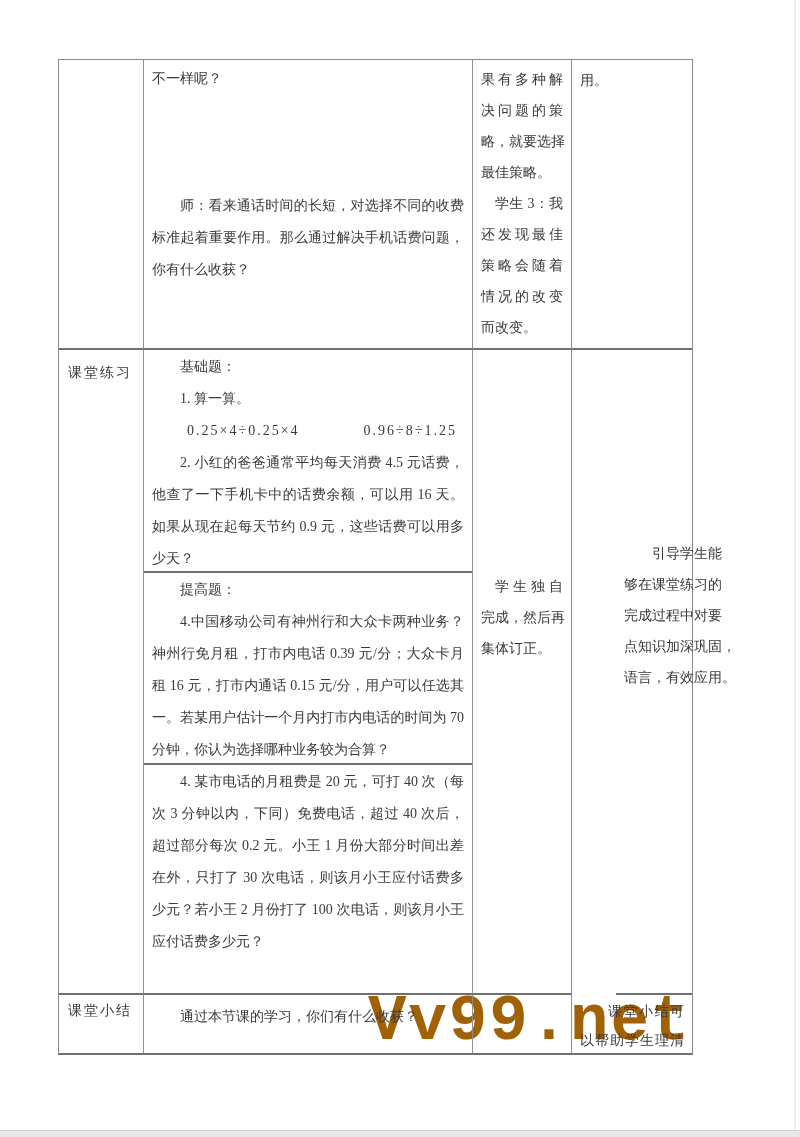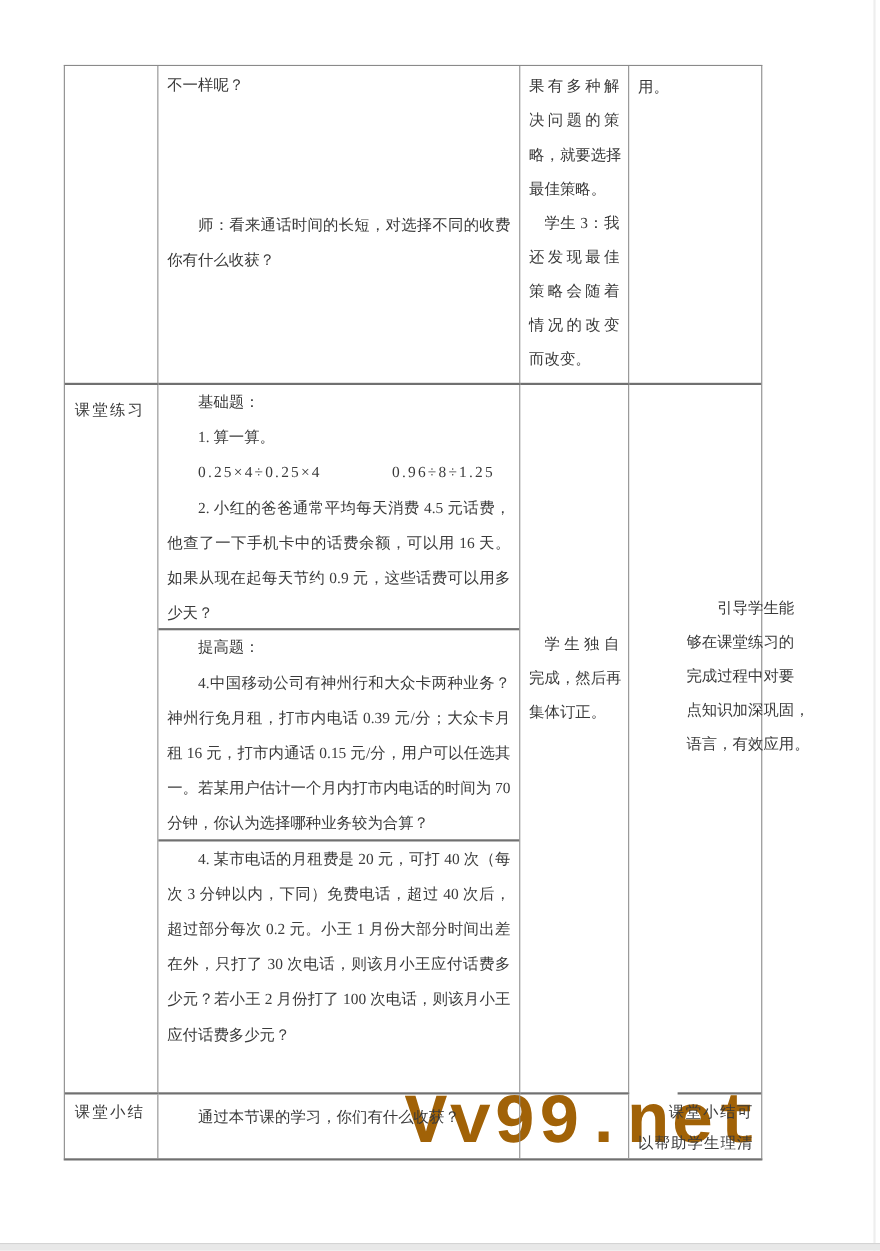--- a/index.html
+++ b/index.html
@@ -48,21 +48,21 @@
   .label-cell.summary { padding-top: 7px; }
 
   .pad { padding-left: 8px; padding-right: 8px; }
 
   .ln   { line-height: 32px; white-space: nowrap; }
   .ln31 { line-height: 31px; white-space: nowrap; }
   .ln29 { line-height: 29px; white-space: nowrap; }
   .j    { text-align: justify; text-align-last: justify; }
   .ind  { padding-left: 28px; }
   .ind2 { padding-left: 14px; }
-  .math { letter-spacing: 2px; }
+  .math { letter-spacing: 2px; text-align: center; }
   .spacer { height: 95px; }
 
   .cont-content   { padding-top: 3px; }
   .cont-student   { padding-top: 4px; }
   .cont-note      { padding-top: 5px; }
 
   .subcell   { border-bottom: 2px solid #707070; }
   .subcell-a { height: 223px; padding-top: 1px; }
   .subcell-b { height: 192px; padding-top: 1px; }
   .subcell-c { height: 230px; padding-top: 1px; border-bottom: none; }
@@ -79,20 +79,21 @@
 <div class="watermark">Vv99.net</div>
 
 <div class="doc-table">
 
   <div class="cell label-cell"></div>
 
   <div class="cell pad cont-content">
     <div class="ln">不一样呢？</div>
     <div class="spacer"></div>
     <div class="ln j ind">师：看来通话时间的长短，对选择不同的收费</div>
+    <div class="ln j">标准起着重要作用。那么通过解决手机话费问题，</div>
     <div class="ln">你有什么收获？</div>
   </div>
 
   <div class="cell pad cont-student">
     <div class="ln31 j">果有多种解</div>
     <div class="ln31 j">决问题的策</div>
     <div class="ln31 j">略，就要选择</div>
     <div class="ln31">最佳策略。</div>
     <div class="ln31 j ind2">学生 3：我</div>
     <div class="ln31 j">还发现最佳</div>

